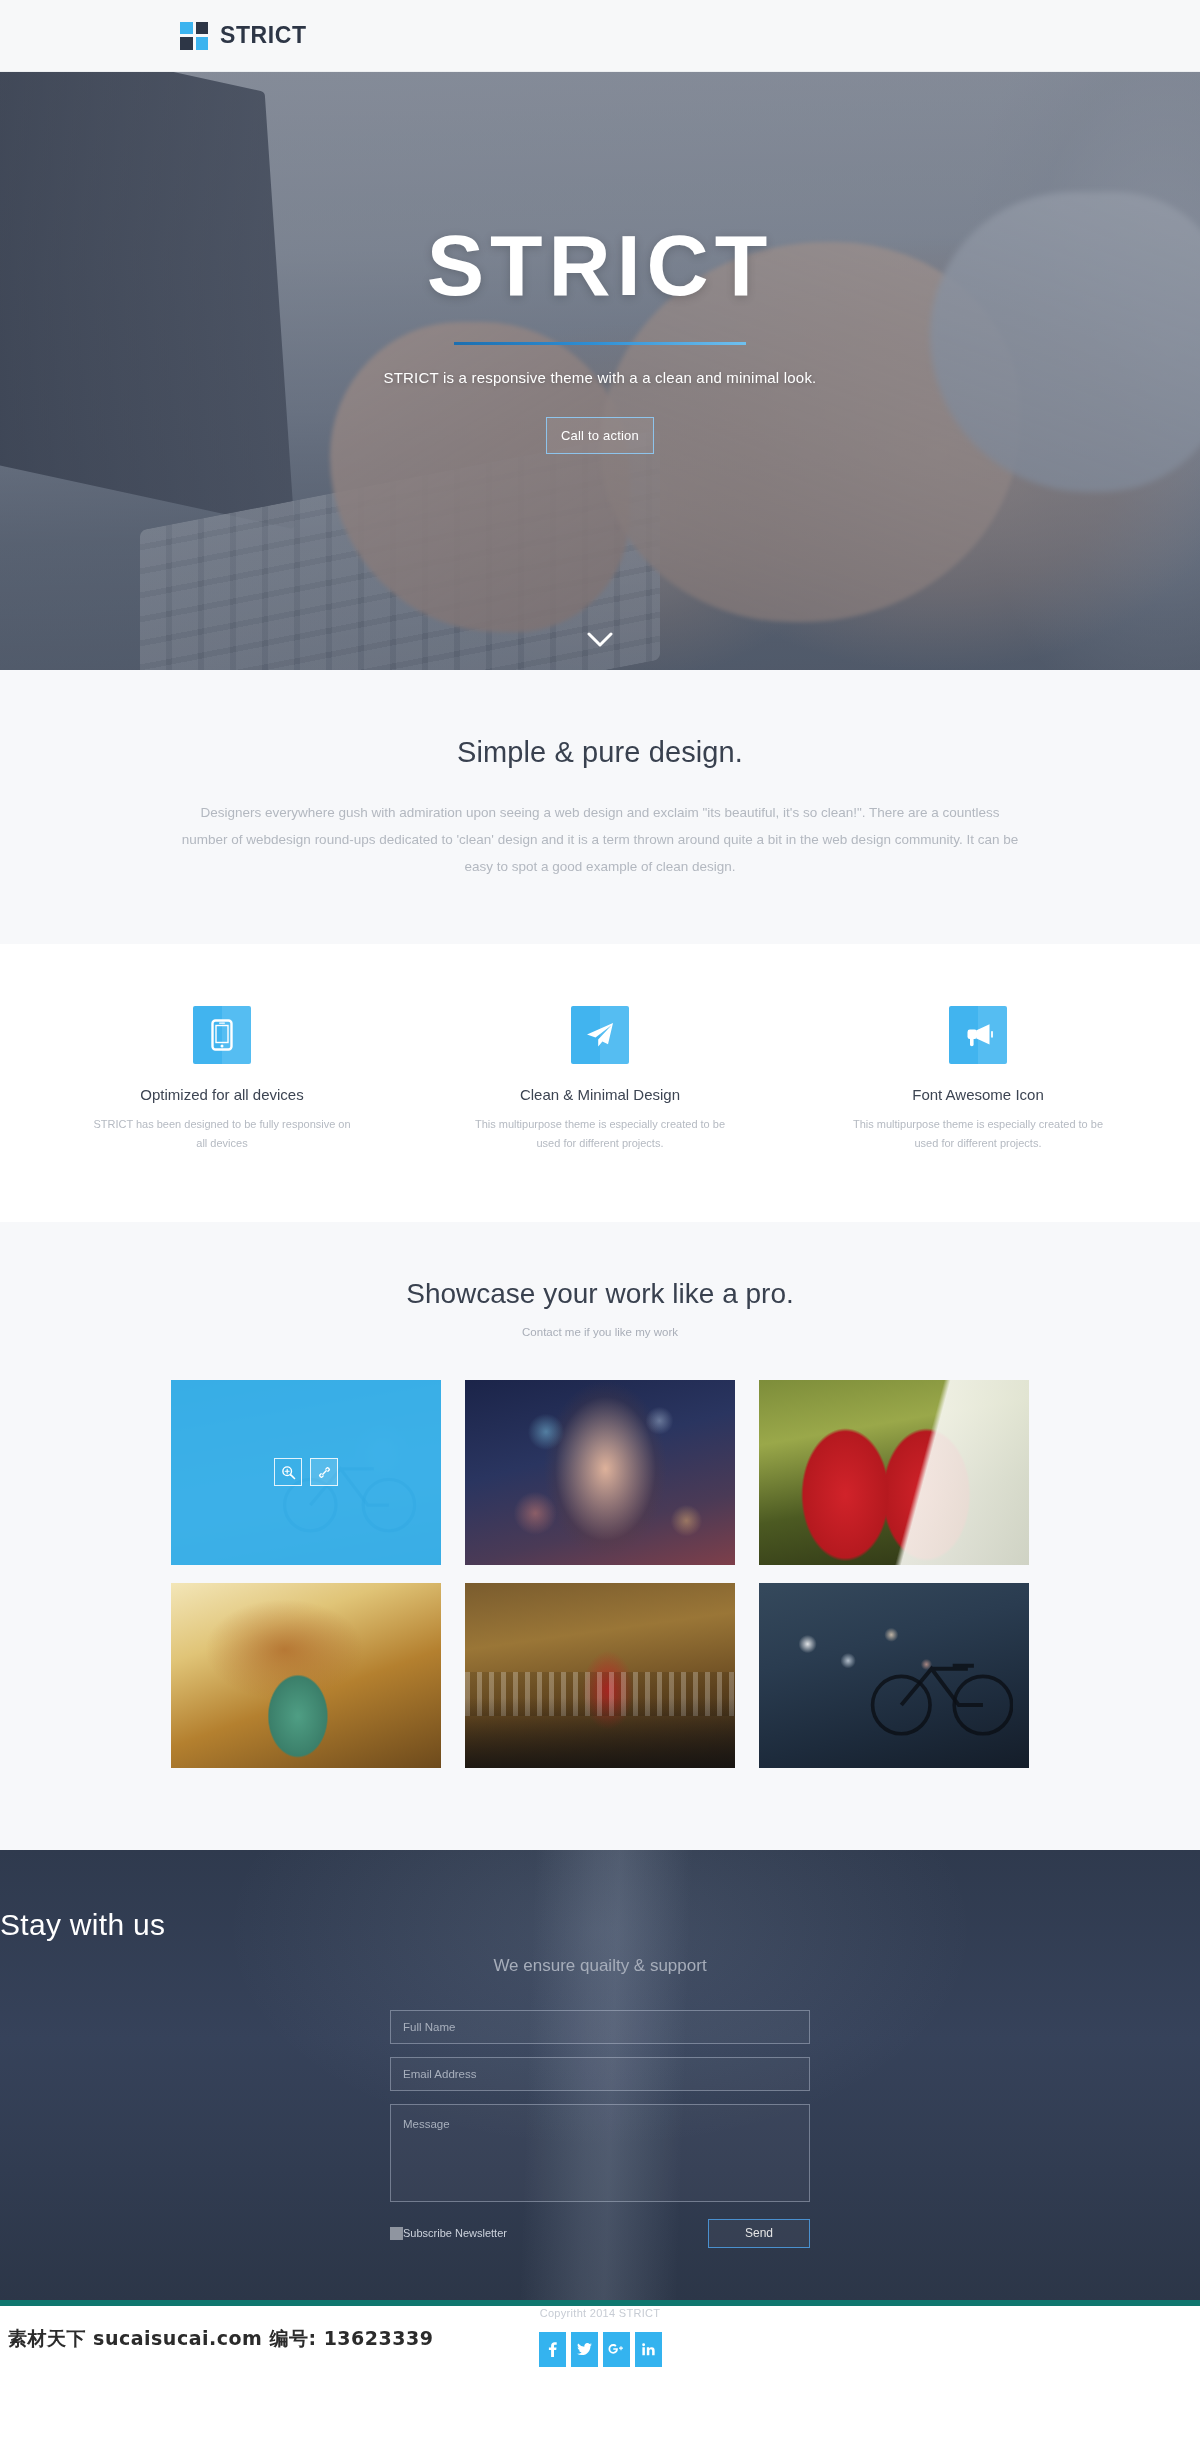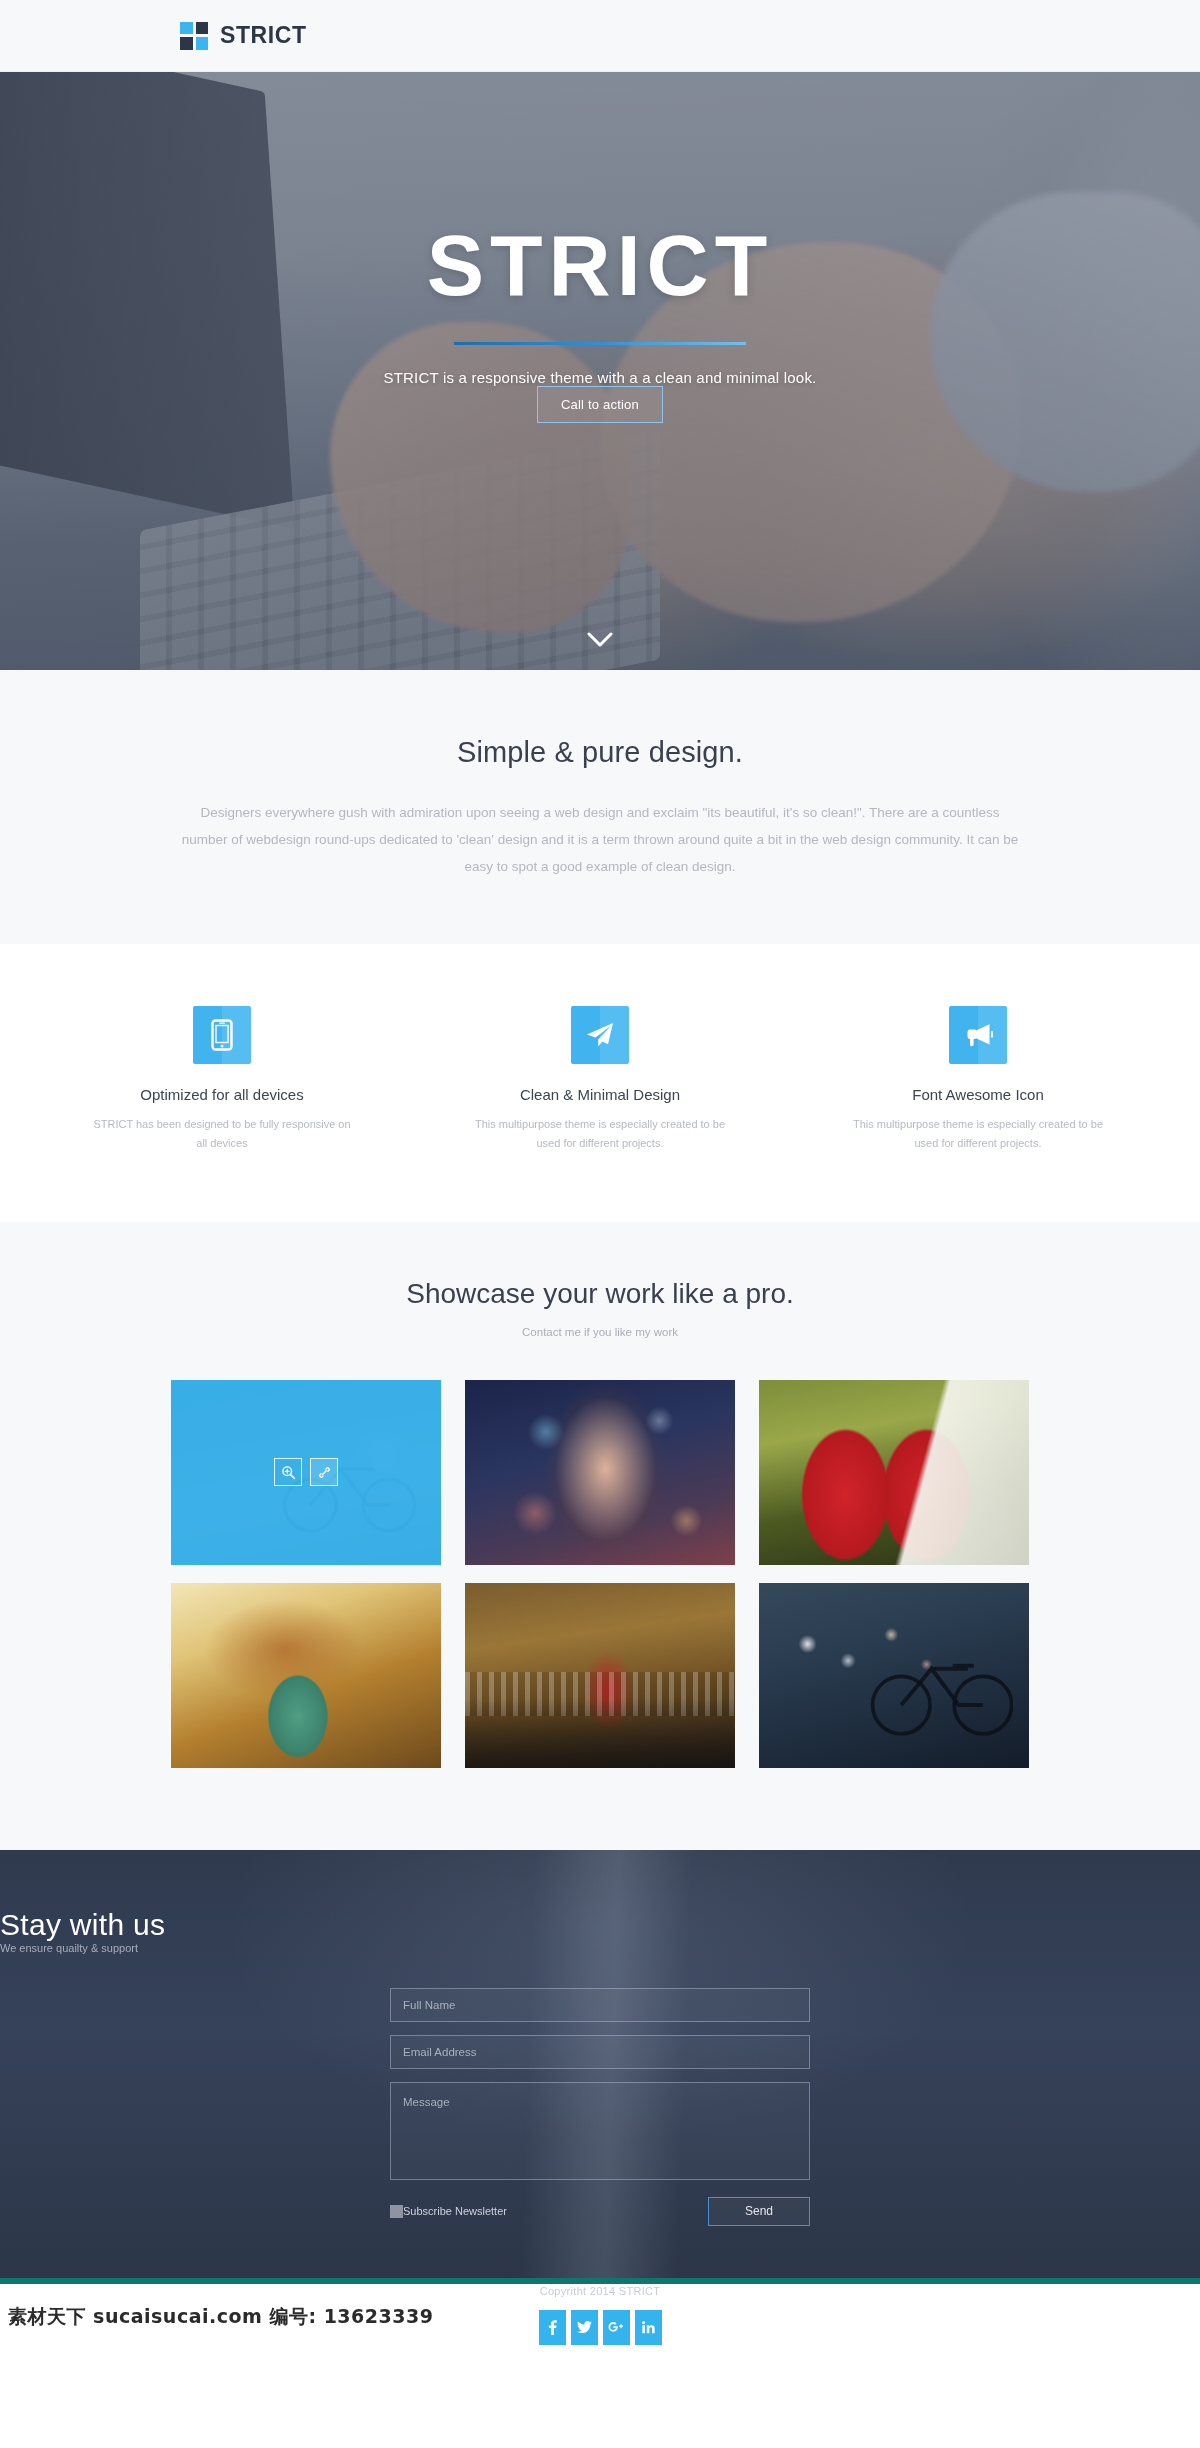--- a/index.html
+++ b/index.html
@@ -125,21 +125,22 @@
     background: linear-gradient(90deg, #1c6fb0 0%, #2f8fd4 48%, #6fc0ef 100%);
   }
   .hero-sub {
     margin-top: 24px;
     font-size: 15px;
     color: #ffffff;
     letter-spacing: 0.2px;
     text-shadow: 0 1px 4px rgba(0,0,0,0.25);
   }
   .hero-cta {
-    width: 126px;
+    margin-top: 31px;
+    width: 108px;
     height: 37px;
     border: 1px solid #8ec4ec;
     background: rgba(255,255,255,0.06);
     color: #ffffff;
     font-size: 13px;
     font-family: "Liberation Sans", sans-serif;
     cursor: pointer;
     letter-spacing: 0.2px;
   }
   .hero-arrow {
@@ -316,21 +317,23 @@
   }
   .contact-inner { position: relative; z-index: 3; }
   .contact-title {
     text-align: left;
     font-size: 30px;
     font-weight: 400;
     color: #ffffff;
     letter-spacing: 0.3px;
   }
   .contact-sub {
-    font-size: 11px;
+    text-align: center;
+    margin-top: 14px;
+    font-size: 17px;
     color: #a6adba;
   }
   .form {
     margin: 34px auto 0;
     width: 420px;
     display: flex;
     flex-direction: column;
     gap: 13px;
   }
   .field {

